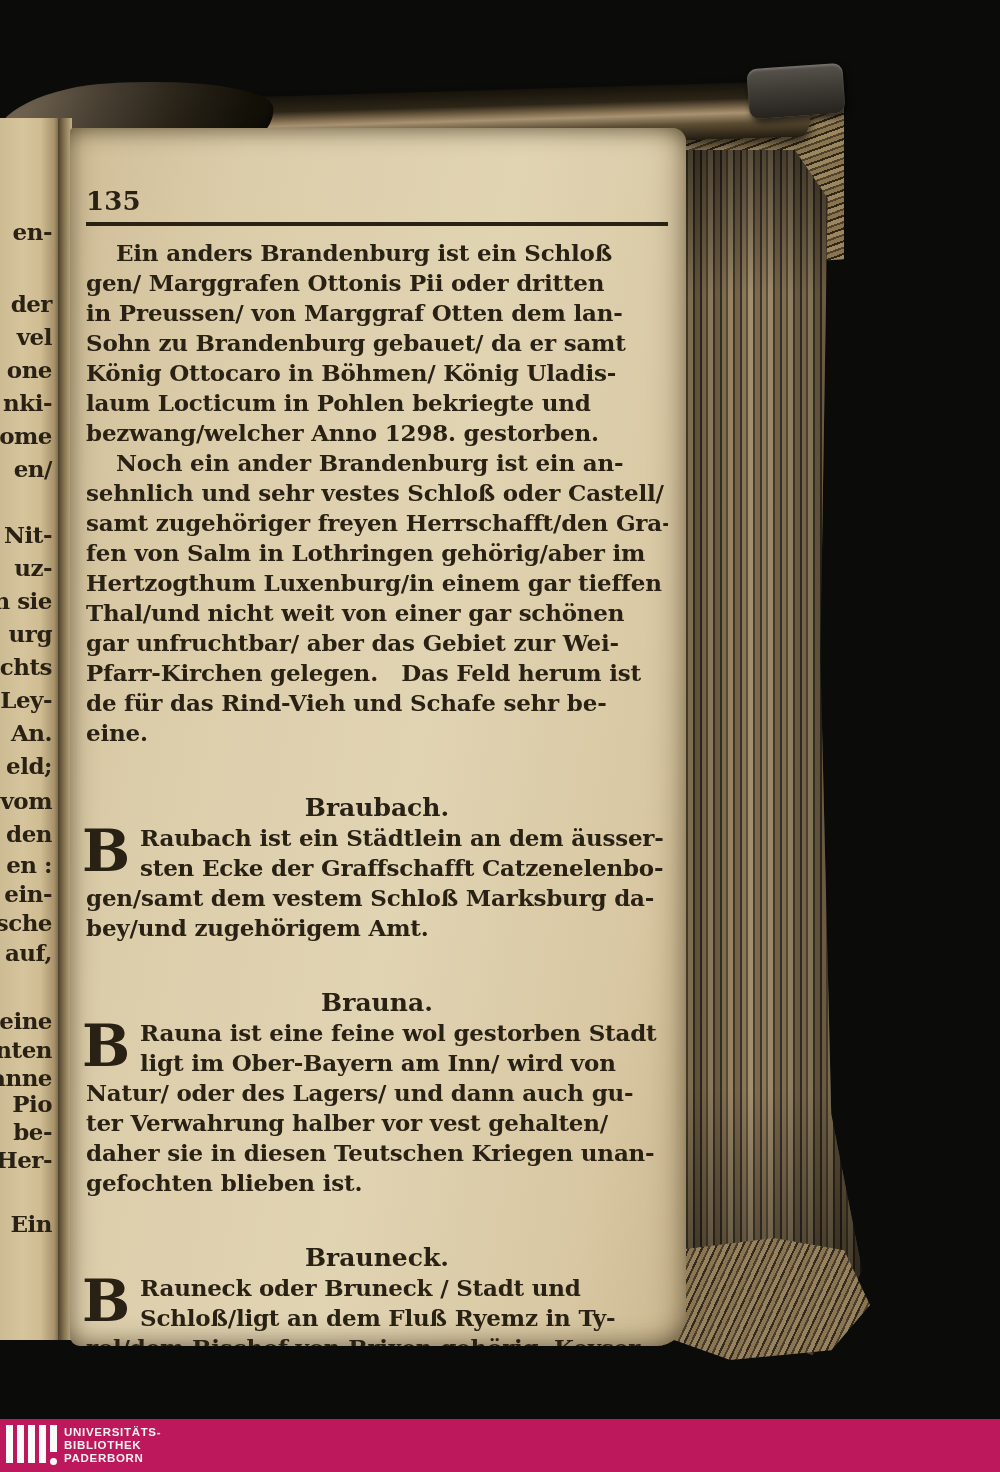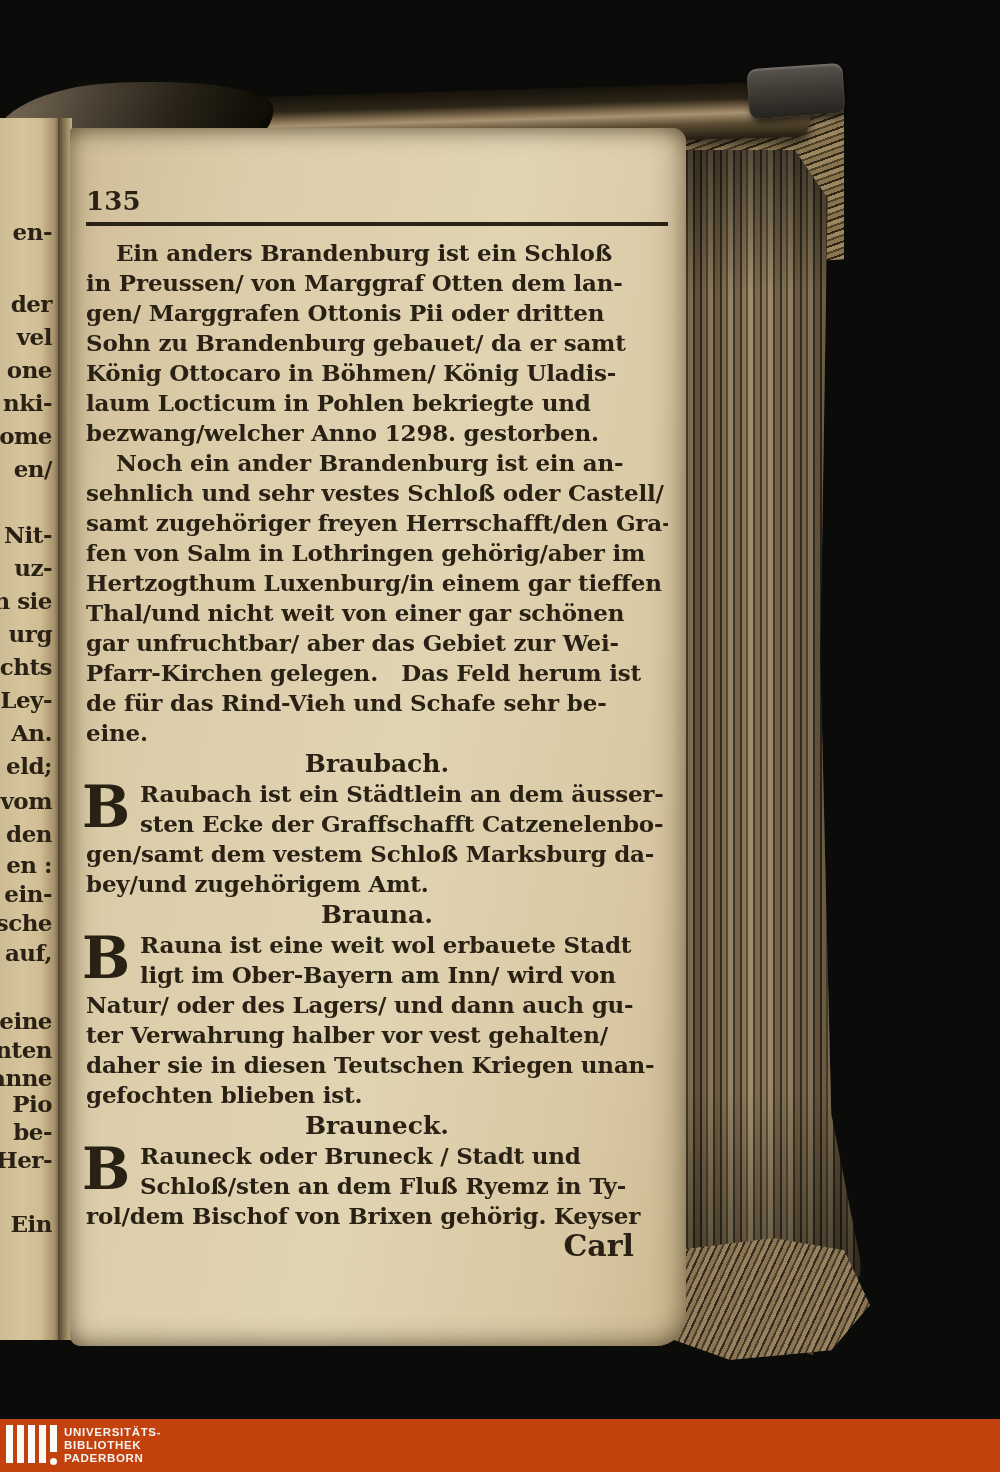--- a/index.html
+++ b/index.html
@@ -88,36 +88,36 @@
   }
   .header-rule{height:4px;background:#2a2115;margin-top:6px;}
   .body-text{margin-top:12px;}
   .tline{
     font-weight:bold;font-size:23px;line-height:30px;height:30px;
     letter-spacing:-0.2px;white-space:pre;overflow:hidden;
   }
   .tline.first{padding-left:30px;}
   .tline.ind{padding-left:54px;}
   .heading{
-    font-weight:bold;font-size:25px;line-height:31px;height:31px;text-align:center;white-space:pre;
+    font-weight:bold;font-size:25px;line-height:31px;height:31px;text-align:center;white-space:pre;margin-top:44px;
   }
   .para{position:relative;}
   .dropcap{
     position:absolute;left:-4px;top:-2px;
     font-weight:bold;font-size:57px;line-height:60px;
   }
   .catchword{
     font-weight:bold;font-size:30px;line-height:30px;height:30px;
     text-align:right;padding-right:34px;white-space:pre;
   }
 
   
   .banner{
     position:absolute;left:0;top:1419px;width:1000px;height:53px;
-    background:#c2410c;
+    background:#be185d;
   }
   .logo-bars{position:absolute;left:6px;top:6px;height:41px;}
   .bar{
     display:inline-block;vertical-align:top;
     width:7px;height:38px;margin-right:4px;background:#fbfbfa;
   }
   .bar.short{height:27px;}
   .bar-dot{
     display:inline-block;position:absolute;right:4px;bottom:1px;
     width:7px;height:7px;border-radius:50%;background:#fbfbfa;
@@ -178,22 +178,22 @@
     <div class="page-inner">
 
       <div class="page-header">
         <span>135</span>
       </div>
       <div class="header-rule"></div>
 
       <div class="body-text">
         <div class="para">
           <div class="tline first">Ein anders Brandenburg ist ein Schloß</div>
+          <div class="tline">gen/ Marggrafen Ottonis Pii oder dritten</div>
           <div class="tline">in Preussen/ von Marggraf Otten dem lan-</div>
-          <div class="tline">gen/ Marggrafen Ottonis Pii oder dritten</div>
           <div class="tline">Sohn zu Brandenburg gebauet/ da er samt</div>
           <div class="tline">König Ottocaro in Böhmen/ König Uladis-</div>
           <div class="tline">laum Locticum in Pohlen bekriegte und</div>
           <div class="tline">bezwang/welcher Anno 1298. gestorben.</div>
         </div>
 
         <div class="para">
           <div class="tline first">Noch ein ander Brandenburg ist ein an-</div>
           <div class="tline">sehnlich und sehr vestes Schloß oder Castell/</div>
           <div class="tline">samt zugehöriger freyen Herrschafft/den Gra-</div>
@@ -211,33 +211,33 @@
           <span class="dropcap">B</span>
           <div class="tline ind">Raubach ist ein Städtlein an dem äusser-</div>
           <div class="tline ind">sten Ecke der Graffschafft Catzenelenbo-</div>
           <div class="tline">gen/samt dem vestem Schloß Marksburg da-</div>
           <div class="tline">bey/und zugehörigem Amt.</div>
         </div>
 
         <div class="heading">Brauna.</div>
         <div class="para">
           <span class="dropcap">B</span>
-          <div class="tline ind">Rauna ist eine weit wol erbauete Stadt</div>
+          <div class="tline ind">Rauna ist eine feine wol gestorben Stadt</div>
           <div class="tline ind">ligt im Ober-Bayern am Inn/ wird von</div>
           <div class="tline">Natur/ oder des Lagers/ und dann auch gu-</div>
           <div class="tline">ter Verwahrung halber vor vest gehalten/</div>
           <div class="tline">daher sie in diesen Teutschen Kriegen unan-</div>
           <div class="tline">gefochten blieben ist.</div>
         </div>
 
         <div class="heading">Brauneck.</div>
         <div class="para">
           <span class="dropcap">B</span>
           <div class="tline ind">Rauneck oder Bruneck / Stadt und</div>
-          <div class="tline ind">Schloß/sten an dem Fluß Ryemz in Ty-</div>
+          <div class="tline ind">Schloß/ligt an dem Fluß Ryemz in Ty-</div>
           <div class="tline">rol/dem Bischof von Brixen gehörig. Keyser</div>
         </div>
 
         <div class="catchword">Carl</div>
       </div>
     </div>
   </div>
 
   <div class="banner">
     <div class="logo-bars">

